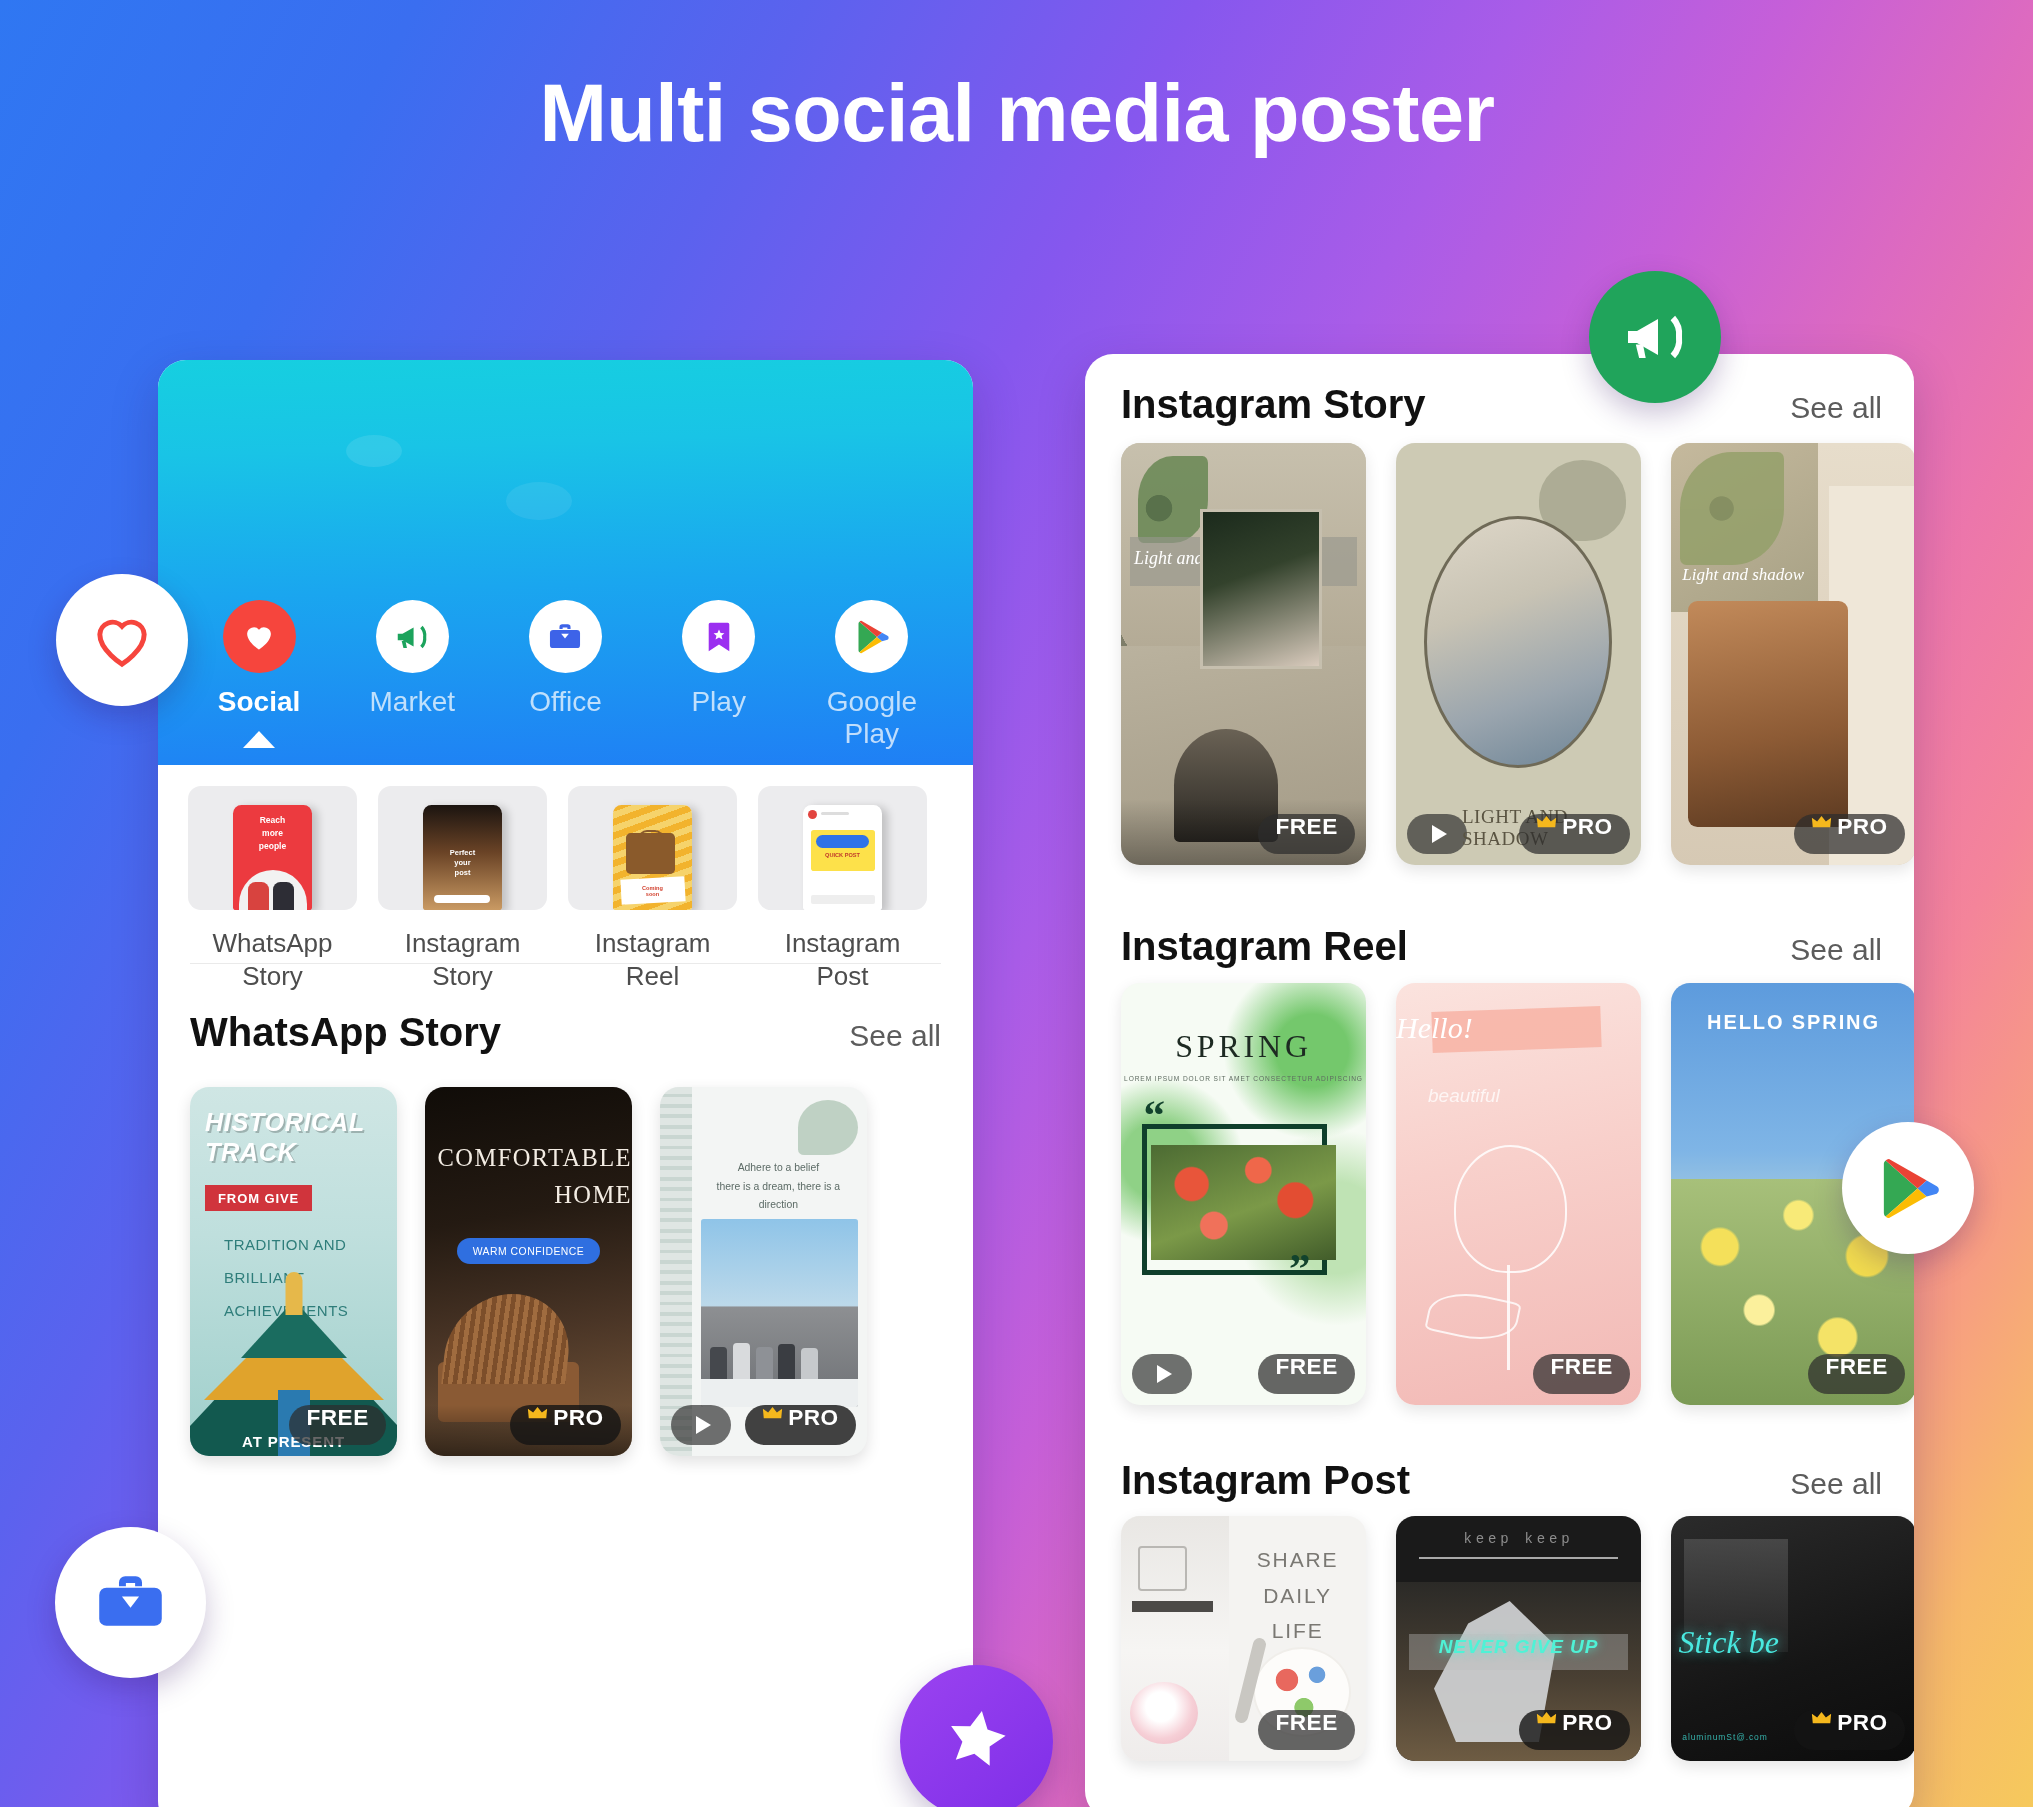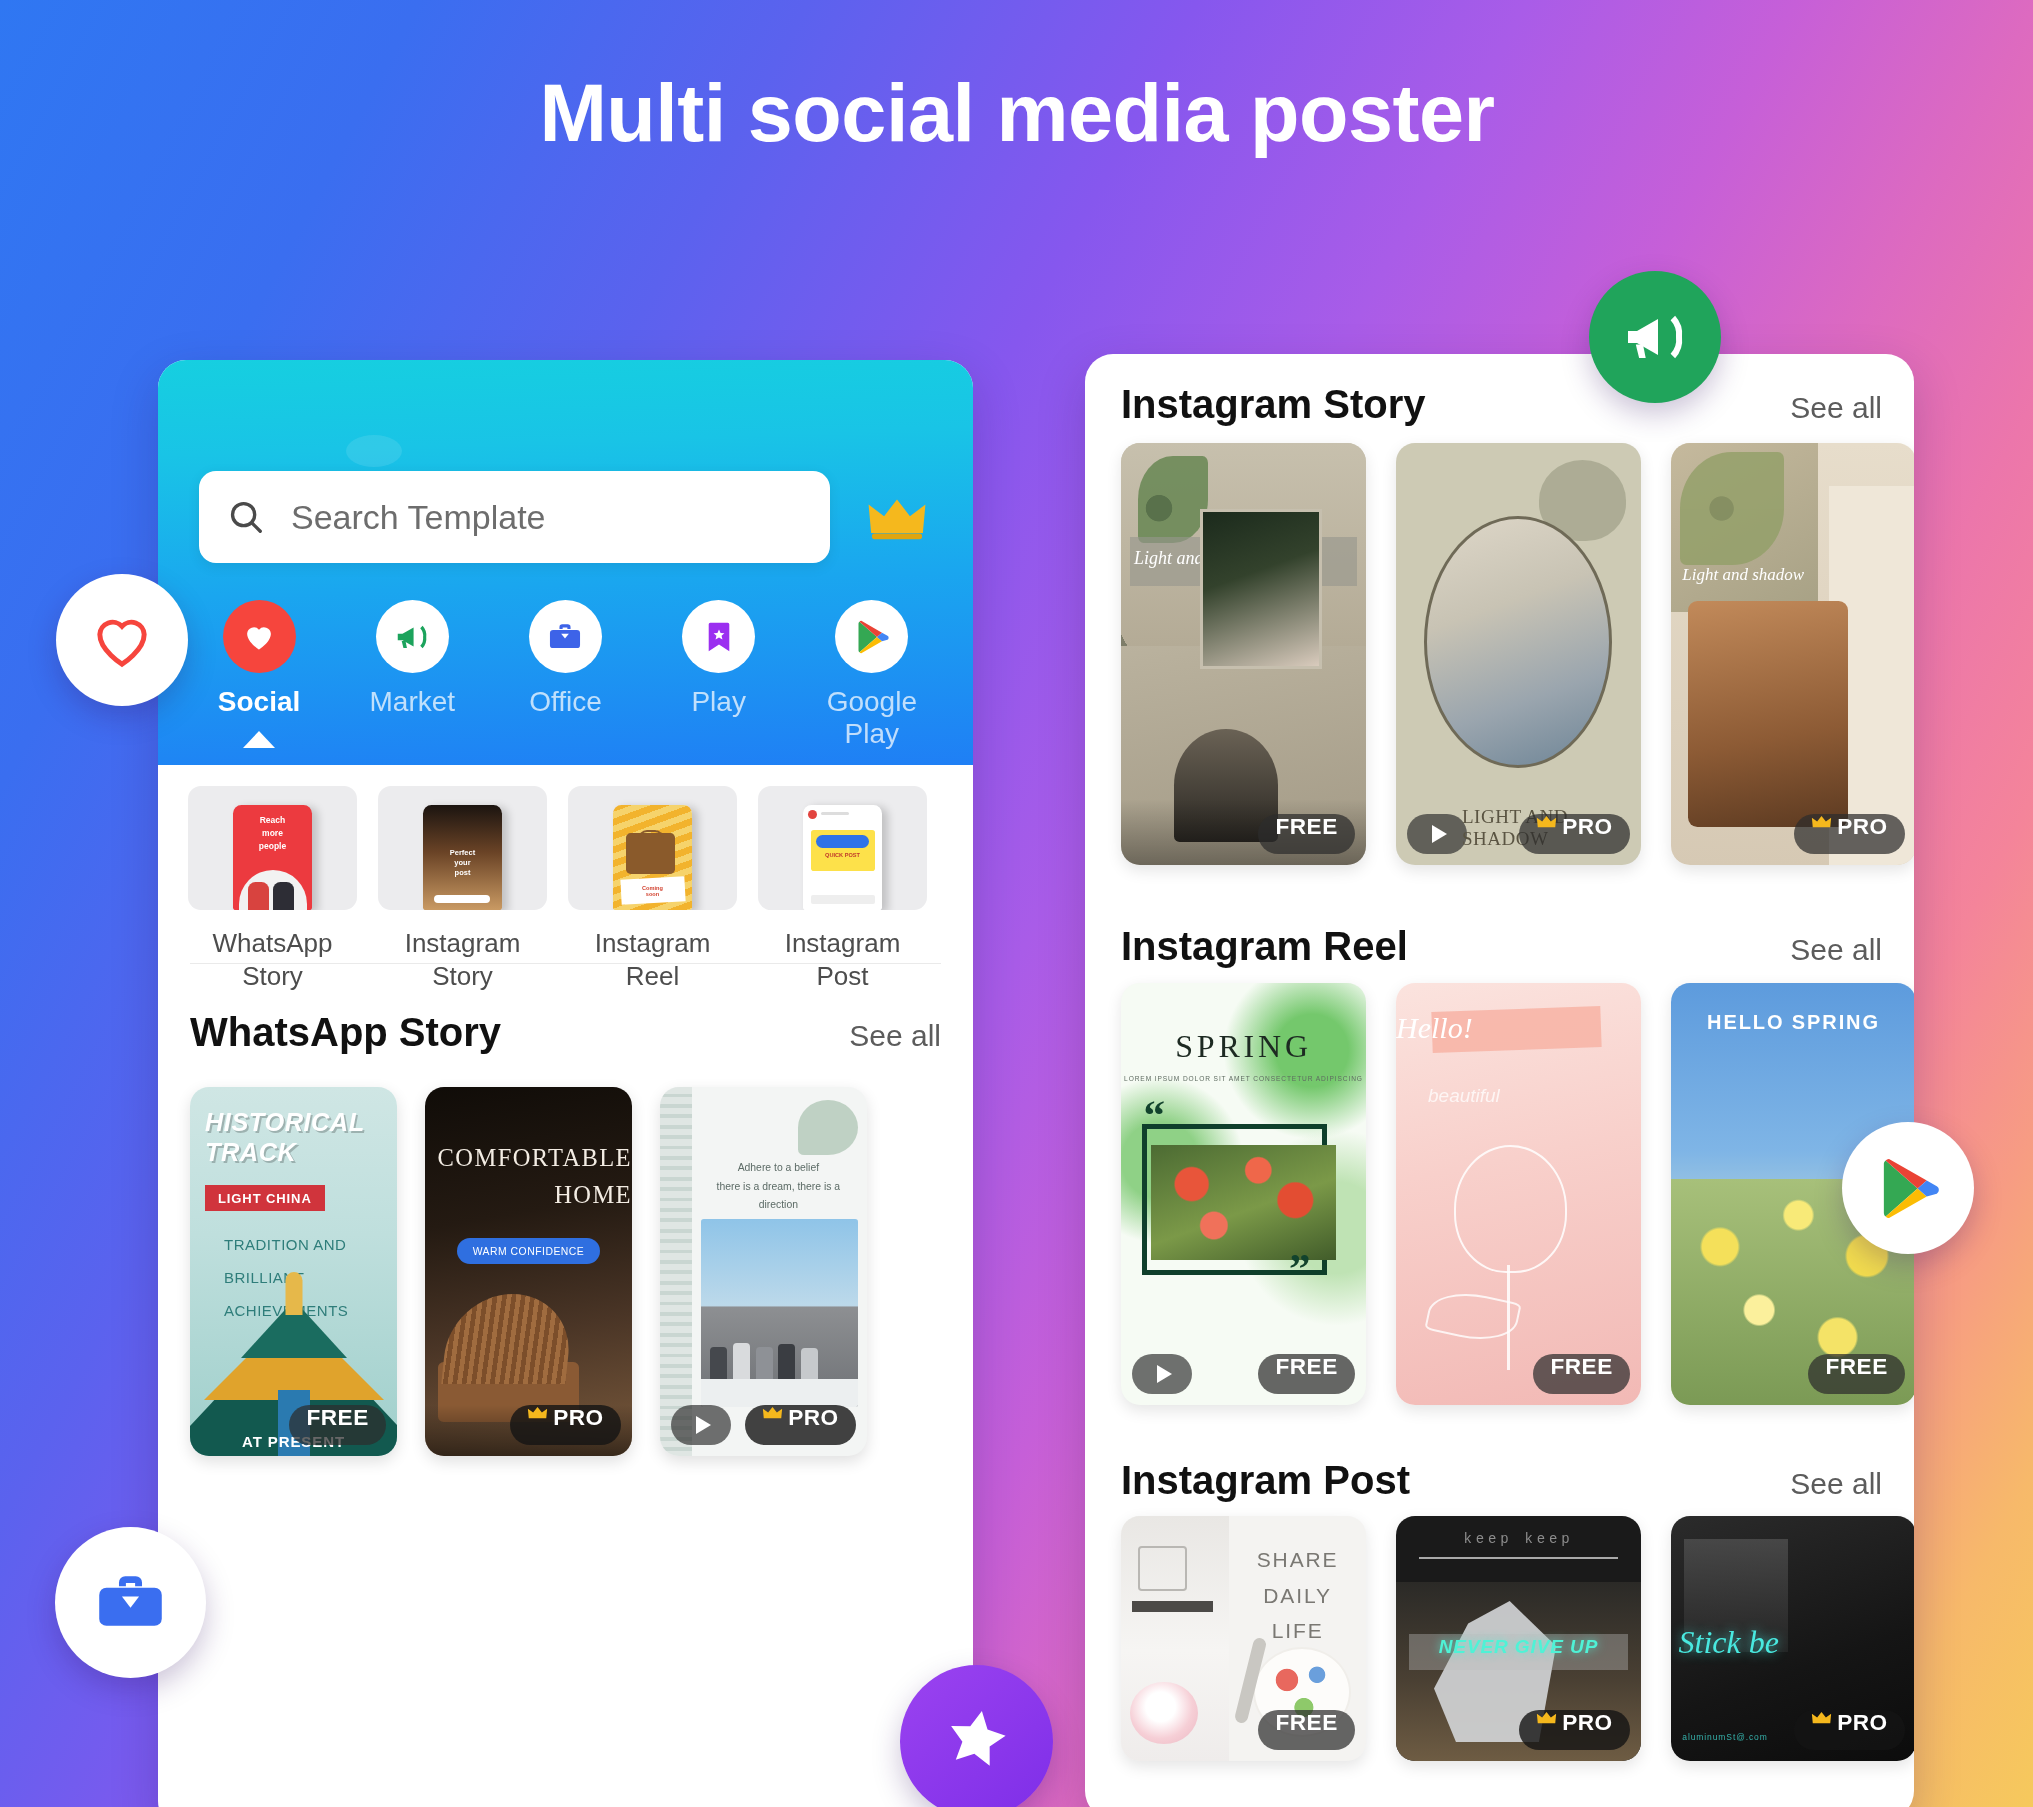--- a/index.html
+++ b/index.html
@@ -216,37 +216,20 @@
 <div id="stage">
 
   <div class="headline">Multi social media poster</div>
 
   <div class="panel" id="left-phone">
 
     <div class="lp-header">
       <div class="lp-blob1"></div>
       <div class="lp-blob2"></div>
 
-      <div class="search-row">
-        <div class="search-box">
-          <span class="search-icon">
-            <svg viewBox="0 0 24 24" width="38" height="38" fill="none" stroke="#4a4a4a" stroke-width="2.1" stroke-linecap="round">
-              <circle cx="10.5" cy="10.5" r="7"></circle>
-                <line x1="15.8" y1="15.8" x2="21" y2="21"></line>
-            </svg>
-          </span>
-          <span class="search-placeholder">Search Template</span>
-        </div>
-        <div class="crown-btn">
-          <svg viewBox="0 0 24 18" width="62" height="47">
-            <path d="M2 15 L1 4 L7 8.5 L12 2 L17 8.5 L23 4 L22 15 Z" fill="#f5b81d"></path>
-            <rect x="2.3" y="15.2" width="19.4" height="2.2" rx="1" fill="#e0a50f"></rect>
-          </svg>
-        </div>
-      </div>
 
       <div class="tabs">
 
         <div class="tab">
           <div class="tab-ico active">
             <svg viewBox="0 0 24 24" width="38" height="38" fill="#ffffff">
               <path d="M12 20s-7.5-4.7-7.5-10A4.3 4.3 0 0 1 12 7.4 4.3 4.3 0 0 1 19.5 10c0 5.3-7.5 10-7.5 10z"></path>
             </svg>
           </div>
           <div class="tab-label active">Social</div>
@@ -374,21 +357,21 @@
       <span class="sec-seeall">See all</span>
     </div>
 
     <div class="wa-cards">
 
       <div class="wa-card" style="background:linear-gradient(180deg,#cfe6e4 0%,#bfdfdd 40%,#9fcfcb 100%);">
         <div style="position:absolute;top:21px;left:15px;right:11.3px;color:#ffffff;font-size:25.4px;font-weight:bold;font-style:italic;letter-spacing:0.5px;line-height:1.18;text-shadow:1.9px 1.9px 0 rgba(0,0,0,0.22);">
           <span>HISTORICAL</span><br>
           <span>TRACK</span>
         </div>
-        <div style="position:absolute;top:98px;left:15px;background:#d0343c;color:#fff;font-size:13px;font-weight:bold;padding:5.6px 13px;letter-spacing:0.9px;">LIGHT CHINA</div>
+        <div style="position:absolute;top:98px;left:15px;background:#d0343c;color:#fff;font-size:13px;font-weight:bold;padding:5.6px 13px;letter-spacing:0.9px;">FROM GIVE</div>
         <div style="position:absolute;top:141px;left:34px;color:#2e7d7a;font-size:15px;line-height:2.2;letter-spacing:0.5px;">
           <span>TRADITION AND BRILLIANT</span><br>
           <span>ACHIEVEMENTS</span>
         </div>
 
         <div style="position:absolute;bottom:0;left:0;right:0;height:217px;overflow:hidden;">
           <div style="position:absolute;bottom:0;left:50%;transform:translateX(-50%);width:0;height:0;border-left:132px solid transparent;border-right:132px solid transparent;border-bottom:141px solid #12594f;"></div>
           <div style="position:absolute;bottom:56px;left:50%;transform:translateX(-50%);width:0;height:0;border-left:90px solid transparent;border-right:90px solid transparent;border-bottom:90px solid #e0a32c;"></div>
           <div style="position:absolute;bottom:98px;left:50%;transform:translateX(-50%);width:0;height:0;border-left:53px solid transparent;border-right:53px solid transparent;border-bottom:58px solid #1a6c5f;"></div>
           <div style="position:absolute;bottom:141px;left:50%;transform:translateX(-50%);width:17px;height:43px;background:#e6b84a;border-radius:8.5px 8.5px 0 0;"></div>

